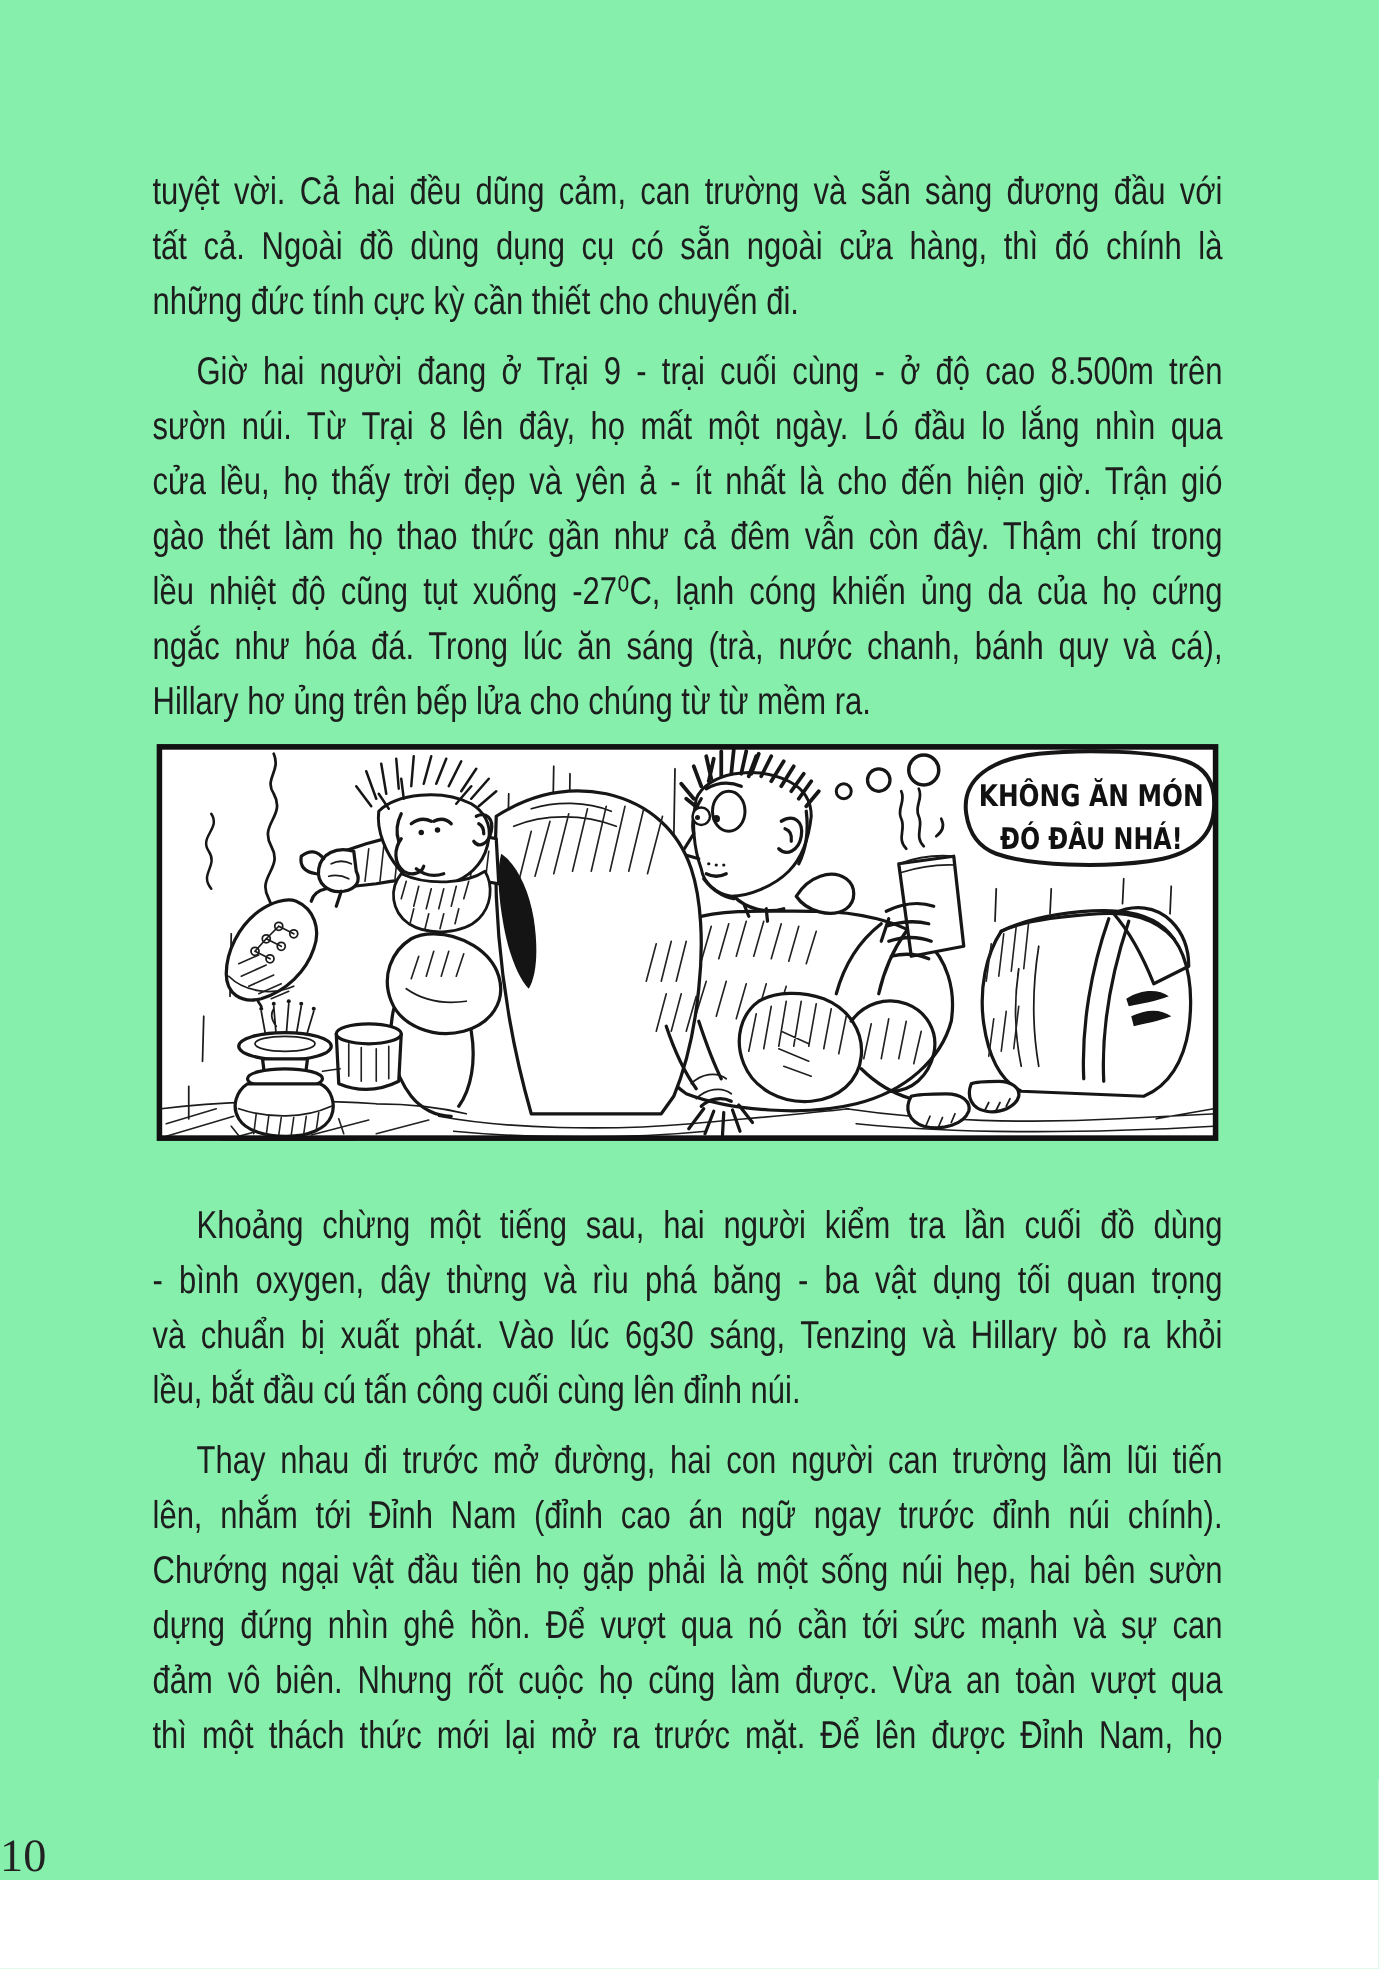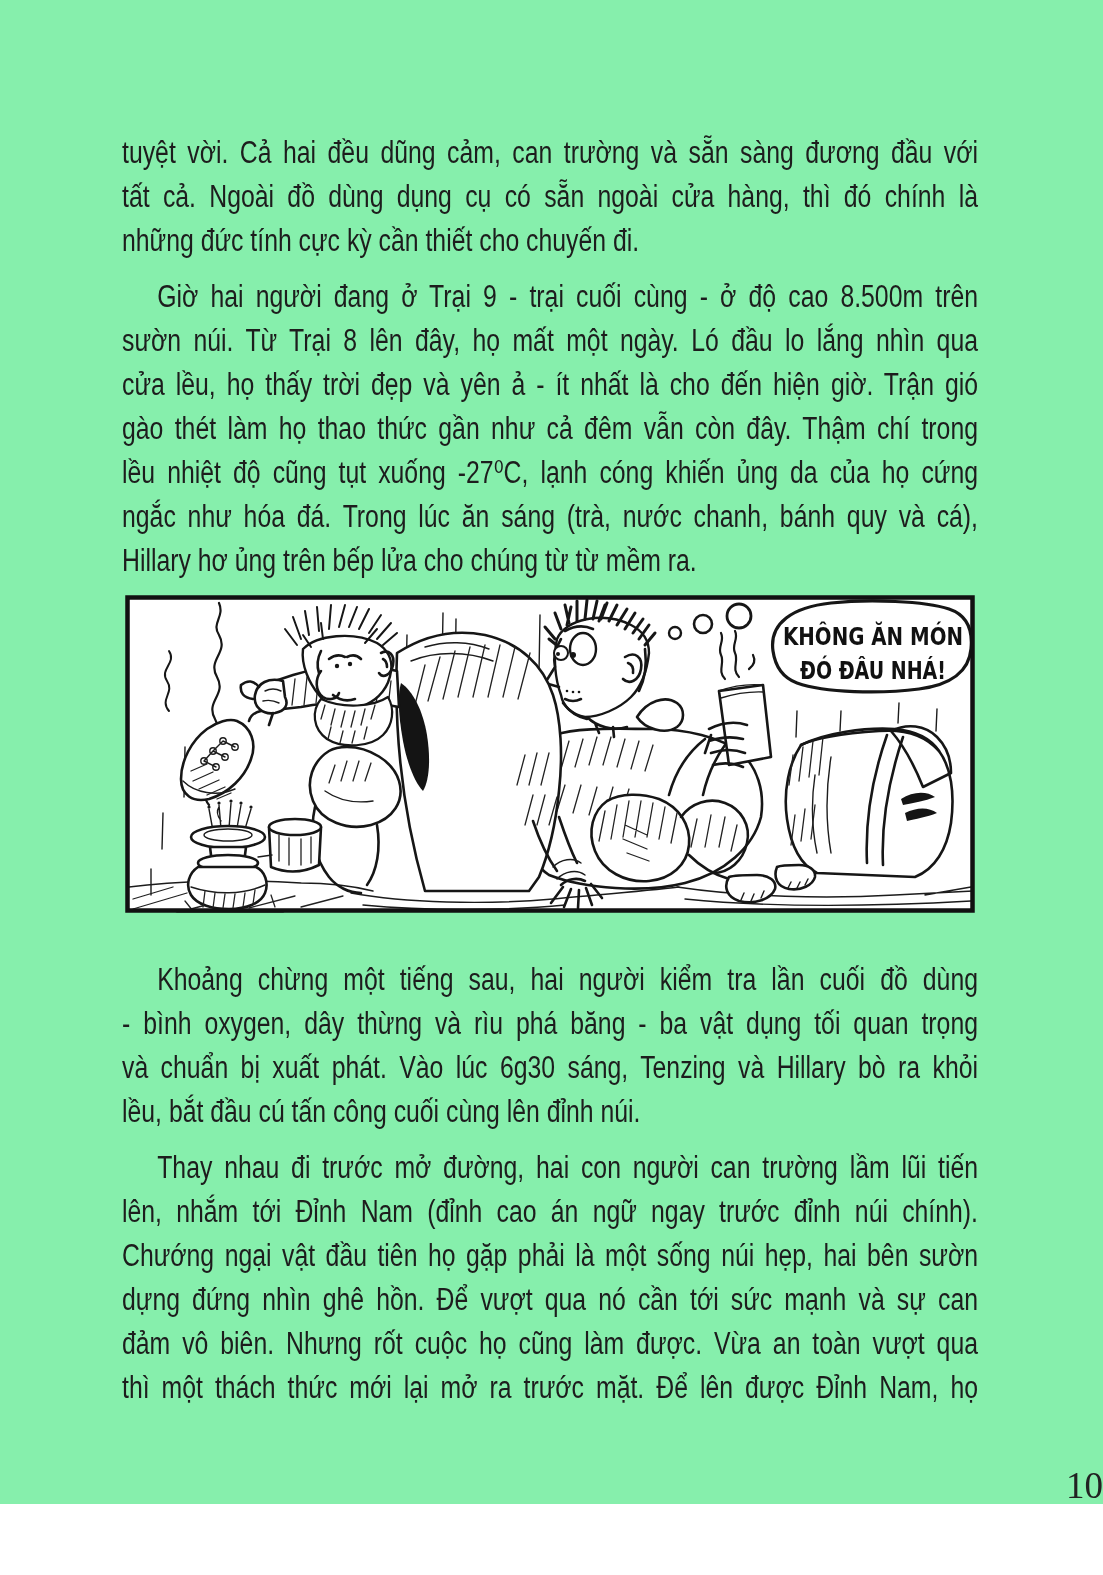--- a/index.html
+++ b/index.html
@@ -7,21 +7,21 @@
   .page{position:relative;width:1103px;height:1504px;overflow:hidden;background:#86efac;}
   .textblock{position:absolute;left:122px;width:1070px;transform:scaleX(0.8);transform-origin:0 0;
              font-size:31px;line-height:44px;font-weight:400;letter-spacing:0;}
   #block-top{top:131px;}
   #block-bottom{top:958px;}
   .para + .para{margin-top:12px;}
   .line{text-align:justify;text-align-last:justify;height:44px;}
   .line.last{text-align-last:left;}
   .para.indent .line:first-child{text-indent:44px;}
   .cartoon{position:absolute;left:125px;top:595px;width:850px;height:318px;}
-  .pagenum{position:absolute;left:0;top:1464px;width:1103px;text-align:right;
+  .pagenum{position:absolute;left:0;top:1464px;width:1103px;text-align:left;
            font-family:"Liberation Serif","DejaVu Serif",serif;font-size:37px;color:#222;}
   svg .ln{fill:none;stroke:#161616;stroke-width:2.6;stroke-linecap:round;stroke-linejoin:round;}
   svg .lnthin{fill:none;stroke:#1c1c1c;stroke-width:1.4;stroke-linecap:round;}
   svg .lnhatch{fill:none;stroke:#222;stroke-width:1.3;stroke-linecap:round;}
   svg .white{fill:#ffffff;stroke:#161616;stroke-width:2.6;stroke-linejoin:round;}
   svg .dark{fill:#141414;stroke:none;}
   svg .bubbletext{font-family:"DejaVu Sans",sans-serif;font-weight:700;font-size:24px;fill:#111;text-anchor:middle;}
 </style>
 </head>
 <body>

